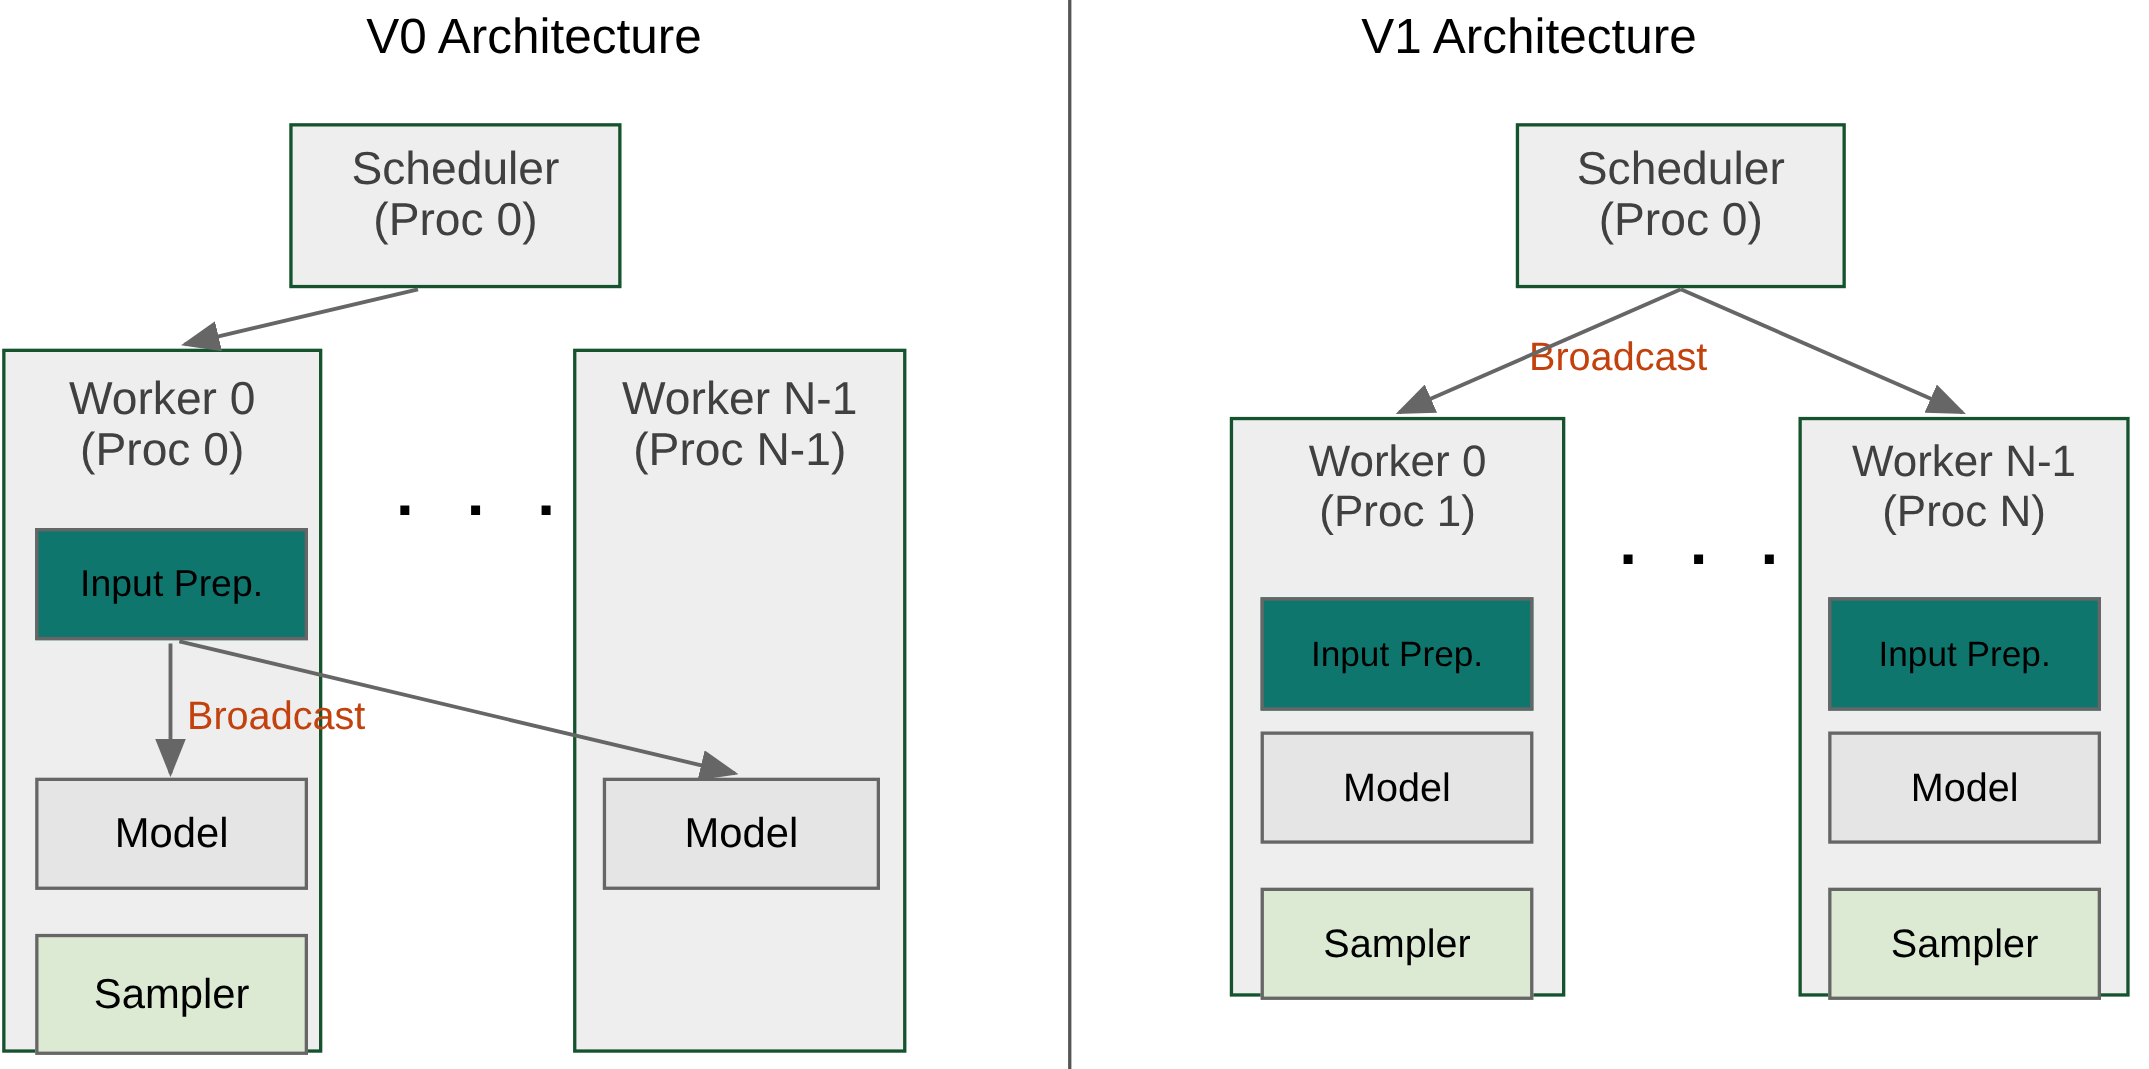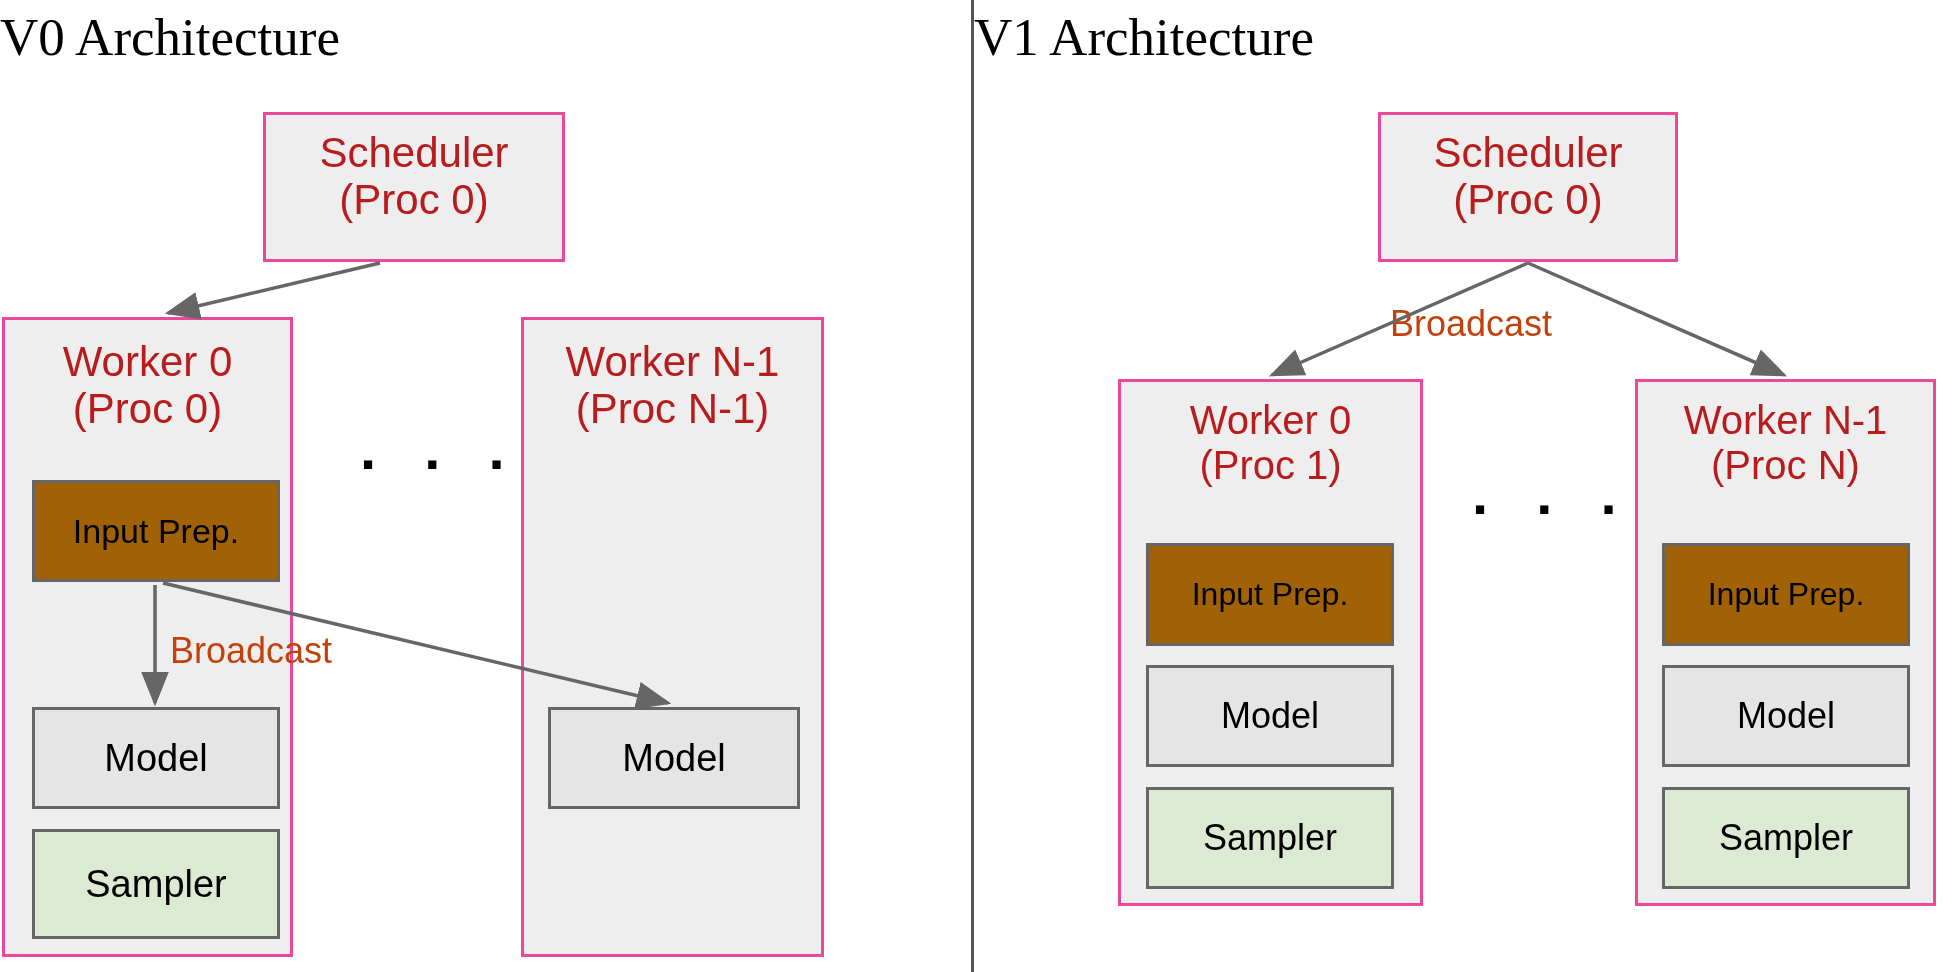--- a/index.html
+++ b/index.html
@@ -10,58 +10,57 @@
   #canvas {
     position: relative;
     width: 1954px;
     height: 972px;
     background: #ffffff;
     font-family: "Liberation Sans", sans-serif;
     overflow: hidden;
   }
   .panel-title {
     position: absolute;
-    text-align: left;
-    font-size: 53px;
+    text-align: center;
+    font-size: 45px;
     color: #000000;
     white-space: nowrap;
     line-height: 1.1;
-    font-family: Liberation Serif, serif;
   }
   .divider {
     position: absolute;
     background: #555555;
   }
   .box {
     position: absolute;
     box-sizing: border-box;
-    border: 3px solid #ec4899;
+    border: 3px solid #14532d;
     background: #eeeeee;
-    color: #b91c1c;
+    color: #404040;
   }
   .box-label {
     position: absolute;
     left: 0;
     right: 0;
     text-align: center;
     line-height: 1.12;
     white-space: pre-line;
   }
   .inner-box {
     position: absolute;
     box-sizing: border-box;
     border: 3px solid #666666;
     display: flex;
     align-items: center;
     justify-content: center;
     color: #000000;
   }
-  .fill-purple { background: #a16207; }
+  .fill-purple { background: #0f766e; }
   .fill-yellow { background: #e5e5e5; }
-  .fill-green  { background: #dceadl; background: #dcead3; }
+  .fill-green  { background: #dceadl; background: #dcead3; margin-top: 20px; }
   .ellipsis {
     position: absolute;
     color: #000000;
     font-size: 58px;
     font-weight: bold;
     letter-spacing: 16px;
     line-height: 1;
     white-space: nowrap;
   }
   .edge-label {

